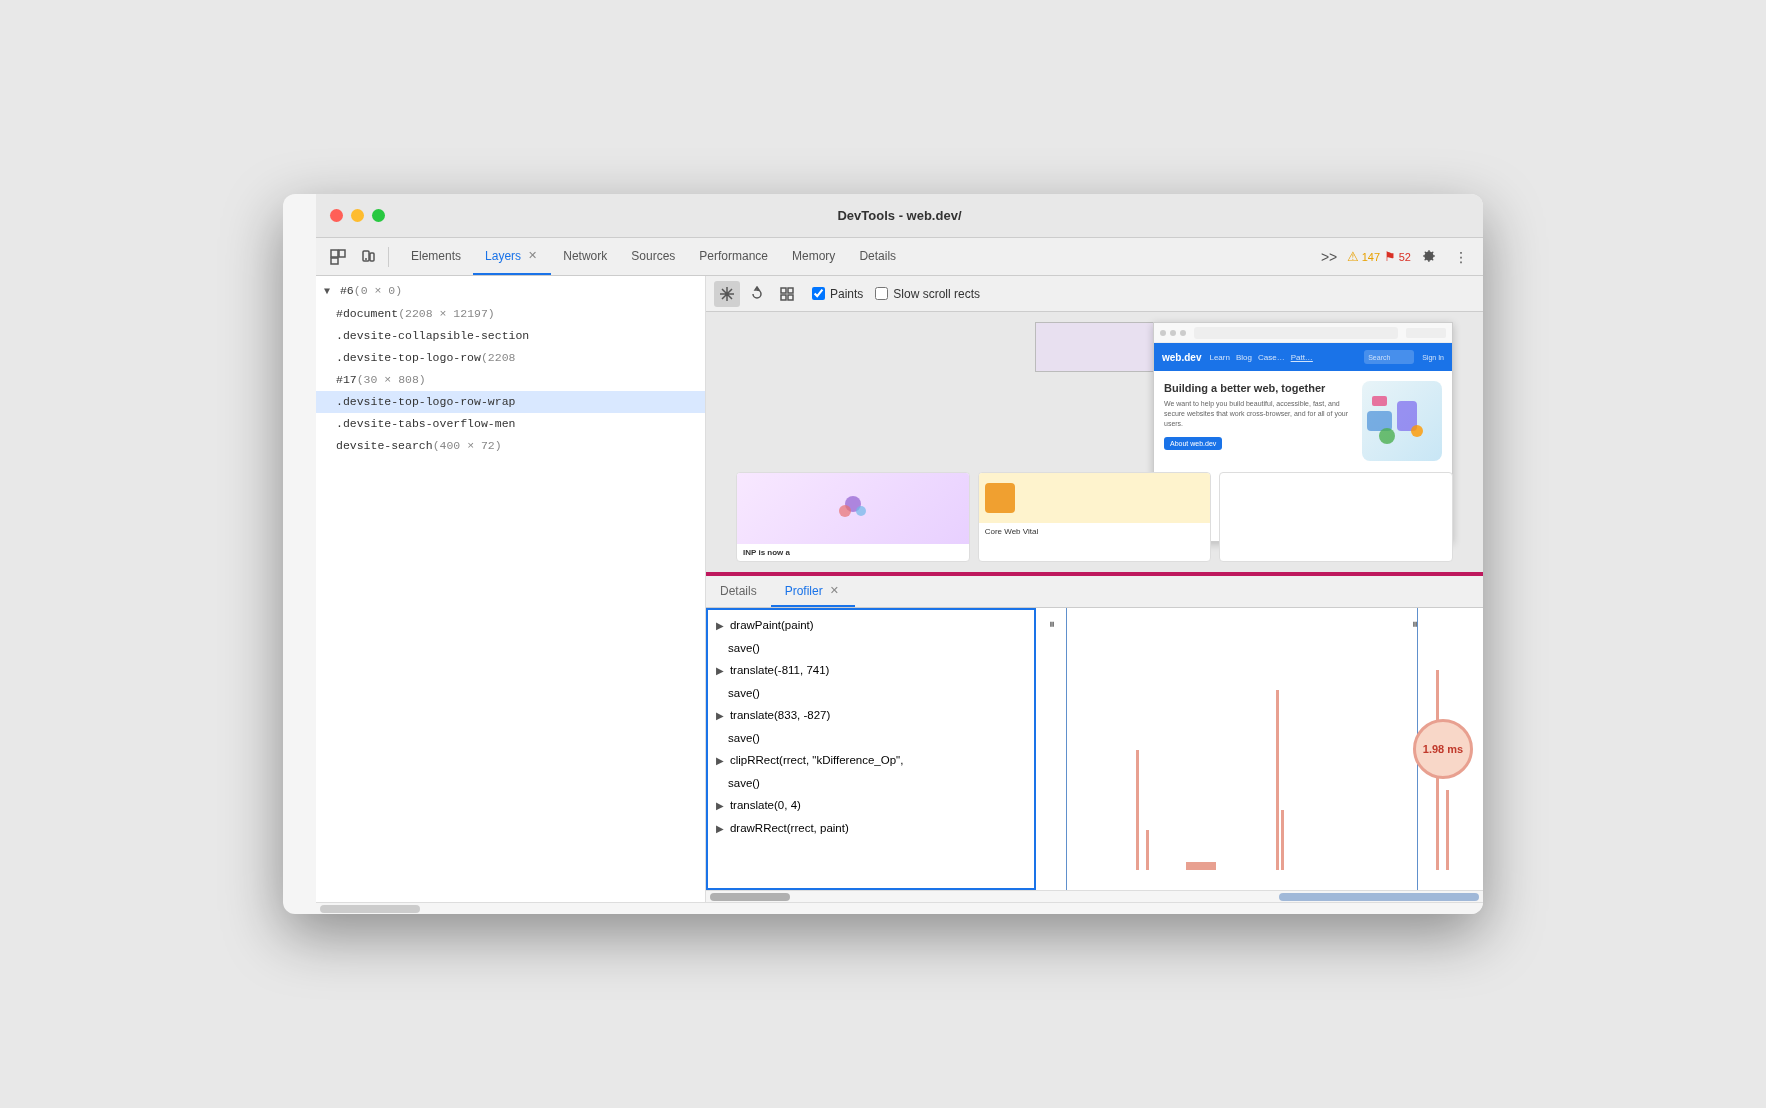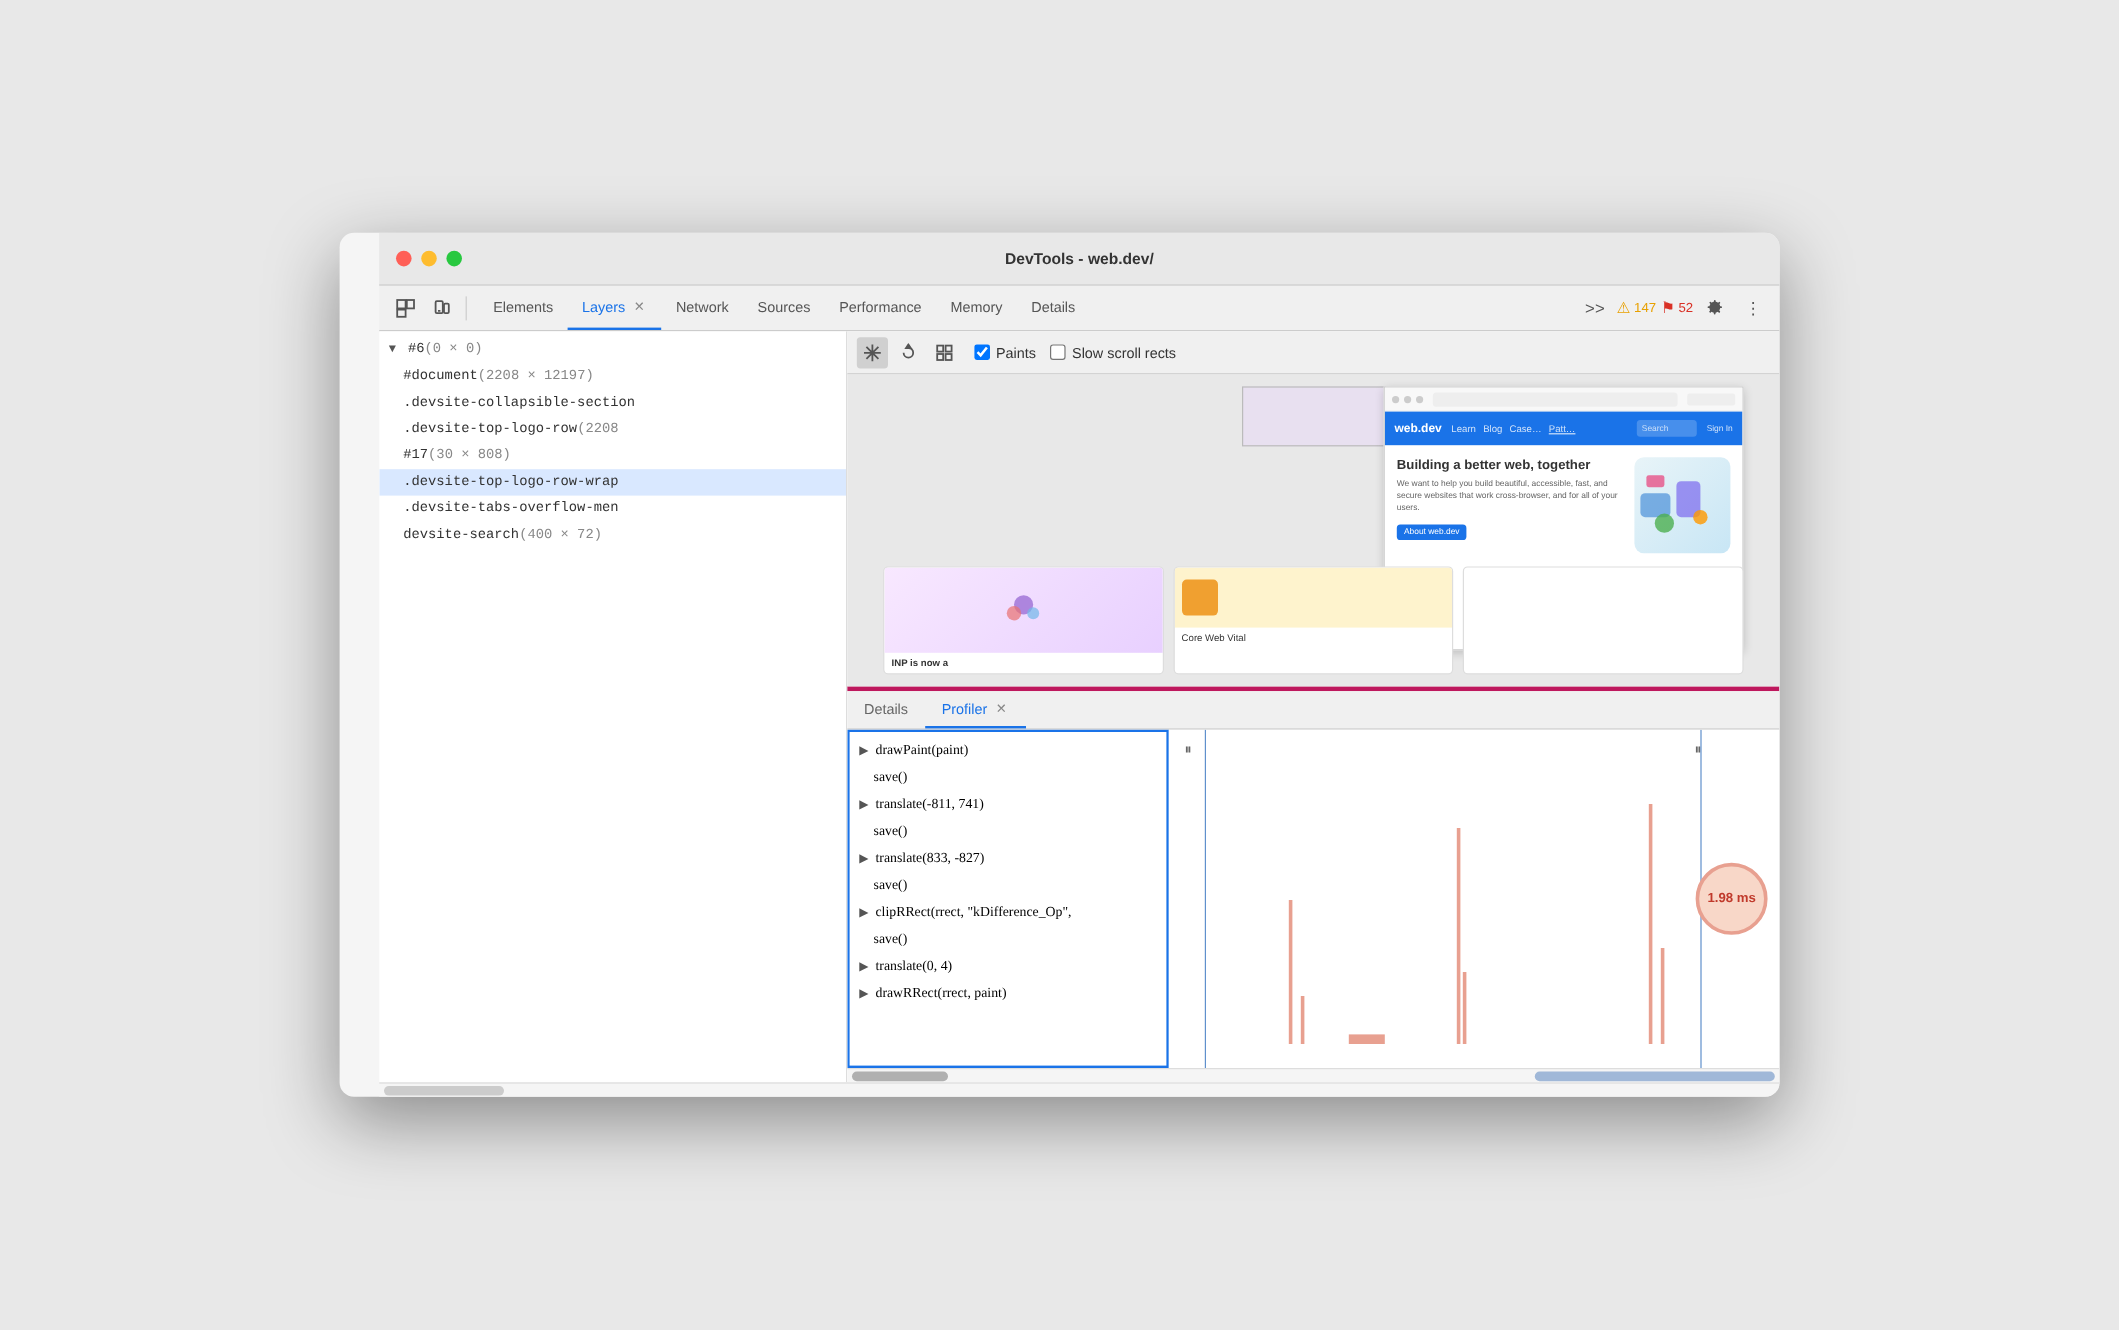--- a/index.html
+++ b/index.html
@@ -320,24 +320,24 @@
 
     
     .profiler-content {
       flex: 1;
       display: flex;
       overflow: hidden;
     }
 
     
     .profiler-tree {
-      width: 268px;
+      width: 330px;
       border-right: 1px solid #ddd;
       overflow-y: auto;
-      font-family: Liberation Serif, serif;
+      font-family: Liberation Sans, sans-serif;
       font-size: 11.5px;
       padding: 4px 0;
       border: 2px solid #1a73e8;
     }
     .profiler-item {
       padding: 2px 8px;
       cursor: pointer;
       line-height: 18px;
       white-space: nowrap;
     }

